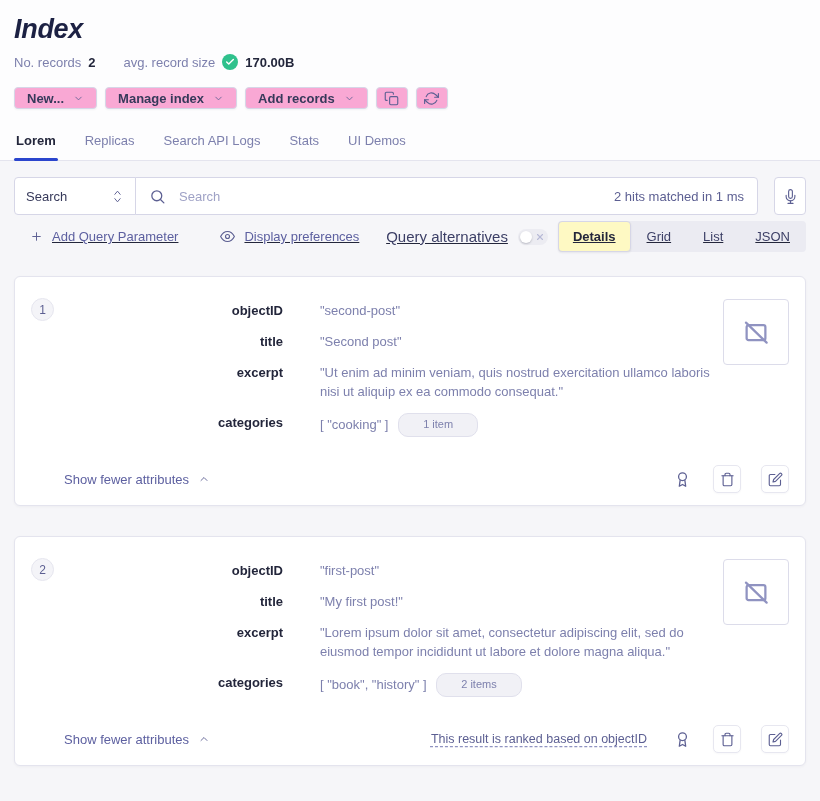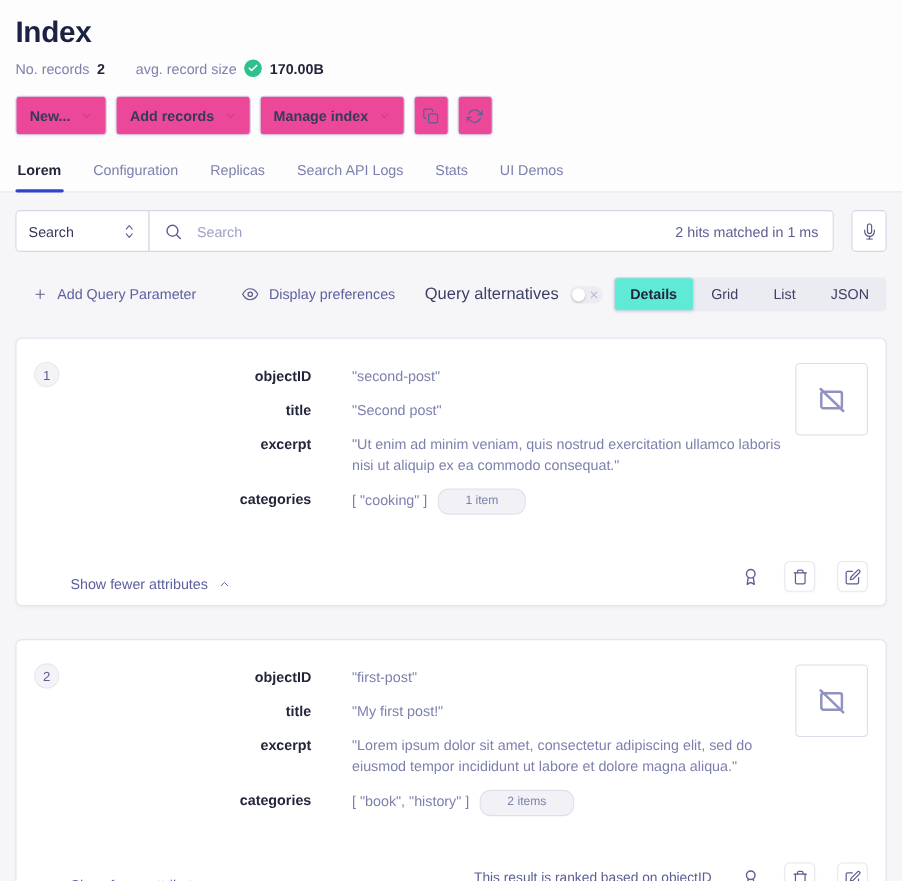--- a/index.html
+++ b/index.html
@@ -9,29 +9,29 @@
     background: #f6f6f9;
     font-family: "Liberation Sans", sans-serif;
     color: #23263b; font-size: 13px;
   }
   svg { display: block; }
   .ic { stroke: #5c5f92; fill: none; stroke-width: 1.8; stroke-linecap: round; stroke-linejoin: round; }
   .ic-light { stroke: #9093c1; }
 
   
   .header { background: #fdfdfe; padding: 12px 14px 0; }
-  .page-title { font-size: 27px; font-weight: 700; color: #1c2143; margin: 2px 0 9px; letter-spacing: -0.3px; }
+  .page-title { font-size: 27px; font-weight: 700; color: #1c2143; margin: 2px 0 9px; letter-spacing: -0.3px; font-style: italic; }
   .stats { display: flex; align-items: center; gap: 7px; color: #7d80ad; }
   .stats .gap { width: 14px; }
   .stat-value { color: #23263b; font-weight: 700; }
   .check-circle { width: 16px; height: 16px; border-radius: 50%; background: #2fc18c;
     display: inline-flex; align-items: center; justify-content: center; }
   .actions-row { display: flex; gap: 8px; margin-top: 17px; align-items: center; }
-  .btn { display: inline-flex; align-items: center; gap: 9px; background: #ec4899;
-    border: 1px solid #d6d6e7; border-radius: 4px; padding: 0 12px; height: 36px;
+  .btn { display: inline-flex; align-items: center; gap: 9px; background: #f9a8d4;
+    border: 1px solid #d6d6e7; border-radius: 4px; padding: 0 12px; height: 22px;
     font-size: 13px; font-weight: 600; color: #36395a; font-family: inherit;
     box-shadow: 0 1px 2px rgba(35,38,59,.05); cursor: pointer; }
   .icon-sq { width: 32px; padding: 0; justify-content: center; }
   .tabs-wrap { margin: 16px -14px 0; border-bottom: 1px solid #e4e4ee; }
   .tabs { display: flex; gap: 25px; padding: 0 14px; }
   .tab { font-size: 13px; color: #7d80ad; padding: 8px 2px 12px; cursor: pointer; position: relative; }
   .tab.active { color: #23263b; font-weight: 600; }
   .tab.active::after { content: ""; position: absolute; left: 0; right: 0; bottom: -1px;
     height: 3px; background: #2b45cd; border-radius: 2px; }
 
@@ -45,35 +45,35 @@
     border: 1px solid #d6d6e7; border-radius: 0 4px 4px 0; display: flex; align-items: center;
     padding: 0 13px; gap: 11px; }
   .search-box input { flex: 1; border: none; outline: none; background: transparent;
     font-family: inherit; font-size: 13px; color: #36395a; }
   .search-box input::placeholder { color: #9fa2c6; }
   .hits-info { color: #5c5f92; white-space: nowrap; }
   .mic-btn { margin-left: 16px; width: 32px; height: 38px; background: #fff;
     border: 1px solid #d6d6e7; border-radius: 4px; display: flex; align-items: center;
     justify-content: center; cursor: pointer; }
 
-  .toolbar { display: flex; align-items: center; margin-top: 23px; }
+  .toolbar { display: flex; align-items: center; margin-top: 6px; text-decoration: underline; }
   .toolbar-left { display: flex; gap: 42px; margin-left: 16px; }
   .tool-link { display: inline-flex; align-items: center; gap: 9px; color: #5d60a0;
     font-size: 13px; background: none; border: none; padding: 0; font-family: inherit; cursor: pointer; }
   .toolbar-right { margin-left: auto; display: flex; align-items: center; gap: 10px; }
   .qa-label { font-size: 15px; color: #3c3f66; }
   .toggle { width: 30px; height: 16px; border-radius: 9px; background: #ececf2;
     position: relative; cursor: pointer; display: inline-block; }
   .toggle .knob { position: absolute; left: 2px; top: 2px; width: 12px; height: 12px;
     border-radius: 50%; background: #fff; box-shadow: 0 1px 2px rgba(35,38,59,.25); }
   .toggle .x { position: absolute; right: 3px; top: 3px; }
   .segmented { display: flex; align-items: center; background: #ebebf2; border-radius: 4px; }
   .seg { padding: 7px 16px; font-size: 13px; color: #3c3f66; background: none; border: none;
     font-family: inherit; cursor: pointer; border-radius: 4px; }
-  .seg.active { background: #5eead4; border: 1px solid #d6d6e7; font-weight: 600; color: #23263b;
+  .seg.active { background: #fef9c3; border: 1px solid #d6d6e7; font-weight: 600; color: #23263b;
     padding: 7px 14px; box-shadow: 0 1px 2px rgba(35,38,59,.08); }
 
   
   .card { background: #fff; border: 1px solid #e4e4ee; border-radius: 6px; margin-top: 24px;
     padding: 16px 16px 12px; box-shadow: 0 1px 3px rgba(35,38,59,.04); }
   .card + .card { margin-top: 30px; }
   .card-body { display: flex; }
   .badge-col { width: 40px; flex-shrink: 0; }
   .pos-badge { width: 23px; height: 23px; border-radius: 50%; background: #f4f4f8;
     border: 1px solid #e6e6ef; color: #5c5f92; font-size: 12px; display: flex;
@@ -82,21 +82,21 @@
   .field-row { display: flex; align-items: flex-start; }
   .field-key { width: 212px; flex-shrink: 0; text-align: right; font-weight: 700;
     font-size: 13px; color: #23263b; line-height: 19px; }
   .field-value { padding-left: 37px; font-size: 13px; color: #7d80ad; line-height: 19px; max-width: 437px; }
   .count-pill { display: inline-block; background: #f1f1f6; border: 1px solid #e0e0ec;
     border-radius: 10px; font-size: 11px; padding: 1px 24px 2px; color: #7d80ad;
     margin-left: 6px; white-space: nowrap; vertical-align: 1px; }
   .image-col { width: 68px; flex-shrink: 0; display: flex; justify-content: flex-end; }
   .image-ph { width: 66px; height: 66px; border: 1px solid #dcdcea; border-radius: 4px;
     background: #fff; display: flex; align-items: center; justify-content: center; margin-top: 6px; }
-  .card-footer { display: flex; align-items: flex-end; margin-top: 42px; }
+  .card-footer { display: flex; align-items: center; margin-top: 28px; }
   .show-fewer { display: inline-flex; align-items: center; gap: 9px; color: #5d60a0;
     font-size: 13px; margin-left: 33px; background: none; border: none; padding: 0;
     font-family: inherit; cursor: pointer; }
   .footer-right { margin-left: auto; display: flex; align-items: center; gap: 20px; }
   .ranking-note { font-size: 12.5px; color: #5c5f92; margin-right: 5px; cursor: help;
     text-decoration: underline dashed; text-decoration-color: #9093c1; text-underline-offset: 3px; }
   .icon-ghost { background: none; border: none; padding: 2px; cursor: pointer; }
   .icon-btn { width: 28px; height: 28px; background: #fff; border: 1px solid #e7e7f0;
     border-radius: 5px; display: flex; align-items: center; justify-content: center;
     cursor: pointer; box-shadow: 0 1px 2px rgba(35,38,59,.03); }
@@ -123,29 +123,29 @@
   <div class="actions-row">
     <button class="btn">
       <span>New...</span>
       <span>
           <svg class="ic" width="11" height="11" viewBox="0 0 24 24" stroke-width="2.6">
             <polyline points="6 9 12 15 18 9"></polyline>
           </svg>
         </span>
     </button>
     <button class="btn">
-      <span>Add records</span>
+      <span>Manage index</span>
       <span>
           <svg class="ic" width="11" height="11" viewBox="0 0 24 24" stroke-width="2.6">
             <polyline points="6 9 12 15 18 9"></polyline>
           </svg>
         </span>
     </button>
     <button class="btn">
-      <span>Manage index</span>
+      <span>Add records</span>
       <span>
           <svg class="ic" width="11" height="11" viewBox="0 0 24 24" stroke-width="2.6">
             <polyline points="6 9 12 15 18 9"></polyline>
           </svg>
         </span>
     </button>
     <button class="btn icon-sq">
       <span>
         <svg class="ic" width="15" height="15" viewBox="0 0 24 24">
             <rect x="9" y="9" width="13" height="13" rx="2"></rect>
@@ -160,21 +160,20 @@
             <polyline points="1 20 1 14 7 14"></polyline>
             <path d="M3.51 9a9 9 0 0 1 14.85-3.36L23 10M1 14l4.64 4.36A9 9 0 0 0 20.49 15"></path>
           </svg>
       </span>
     </button>
   </div>
 
   <div class="tabs-wrap">
     <nav class="tabs">
       <span class="tab active">Lorem</span>
-      <span class="tab">Configuration</span>
       <span class="tab">Replicas</span>
       <span class="tab">Search API Logs</span>
       <span class="tab">Stats</span>
       <span class="tab">UI Demos</span>
     </nav>
   </div>
 </header>
 
 <main class="main">
 

